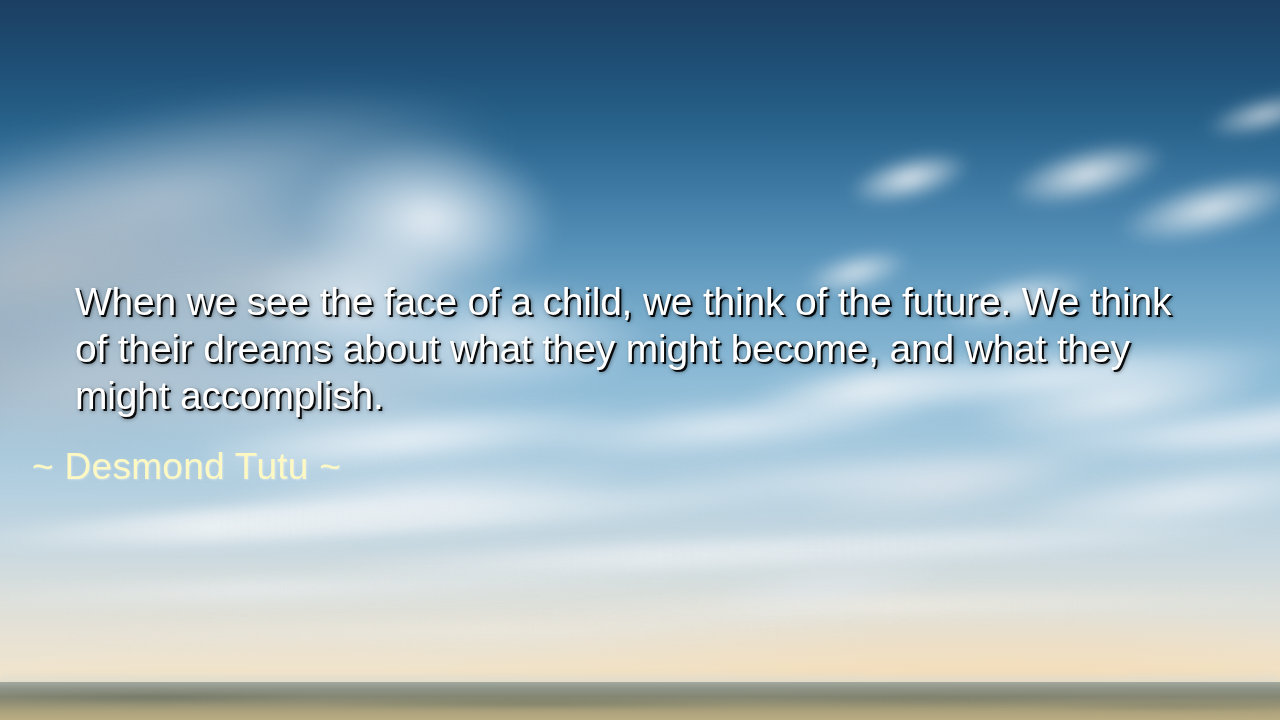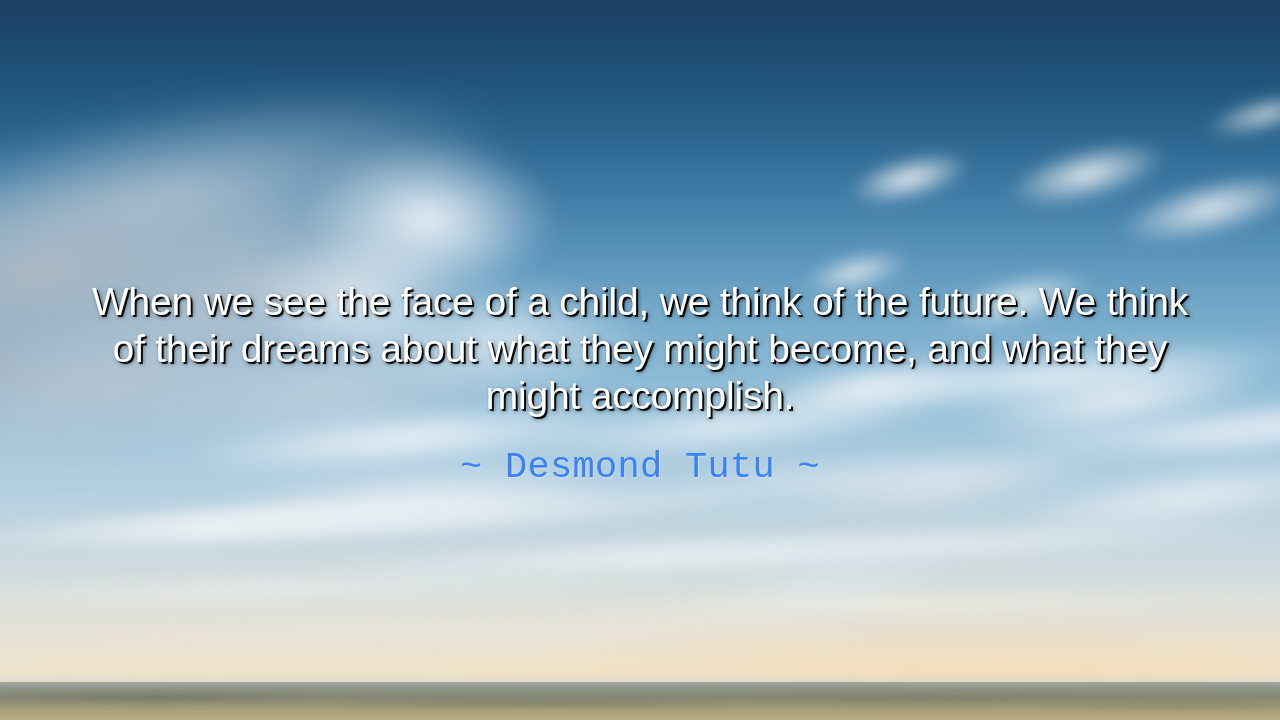--- a/index.html
+++ b/index.html
@@ -198,22 +198,22 @@
       radial-gradient(ellipse 200px 7px at 92% 58%, rgba(120,120,98,0.32) 0%, rgba(120,120,98,0) 72%);
     filter: blur(2px);
   }
 
   
   .quote-block {
     position: absolute;
     left: 0;
     right: 0;
     top: 278px;
-    text-align: center;
-    padding: 0 40px;
+    text-align: left;
+    padding: 0 32px;
     box-sizing: border-box;
   }
 
   .quote-text {
     margin: 0;
     color: #ffffff;
     font-family: "Liberation Sans", sans-serif;
     font-size: 39px;
     line-height: 47px;
     font-weight: 400;
@@ -221,22 +221,22 @@
     text-shadow:
        2px 2px 0 rgba(0,0,0,0.92),
        2px 2px 4px rgba(0,0,0,0.55);
     max-width: 1130px;
     margin-left: auto;
     margin-right: auto;
   }
 
   .attribution {
     margin: 26px 0 0 0;
-    color: #3b82f6;
-    font-family: Liberation Mono, monospace;
+    color: #fef9c3;
+    font-family: Liberation Sans, sans-serif;
     font-size: 37px;
     line-height: 44px;
     font-weight: 400;
     letter-spacing: 0.3px;
     text-shadow: 1px 1px 2px rgba(255,255,255,0.35);
   }
 </style>
 </head>
 <body>
 

